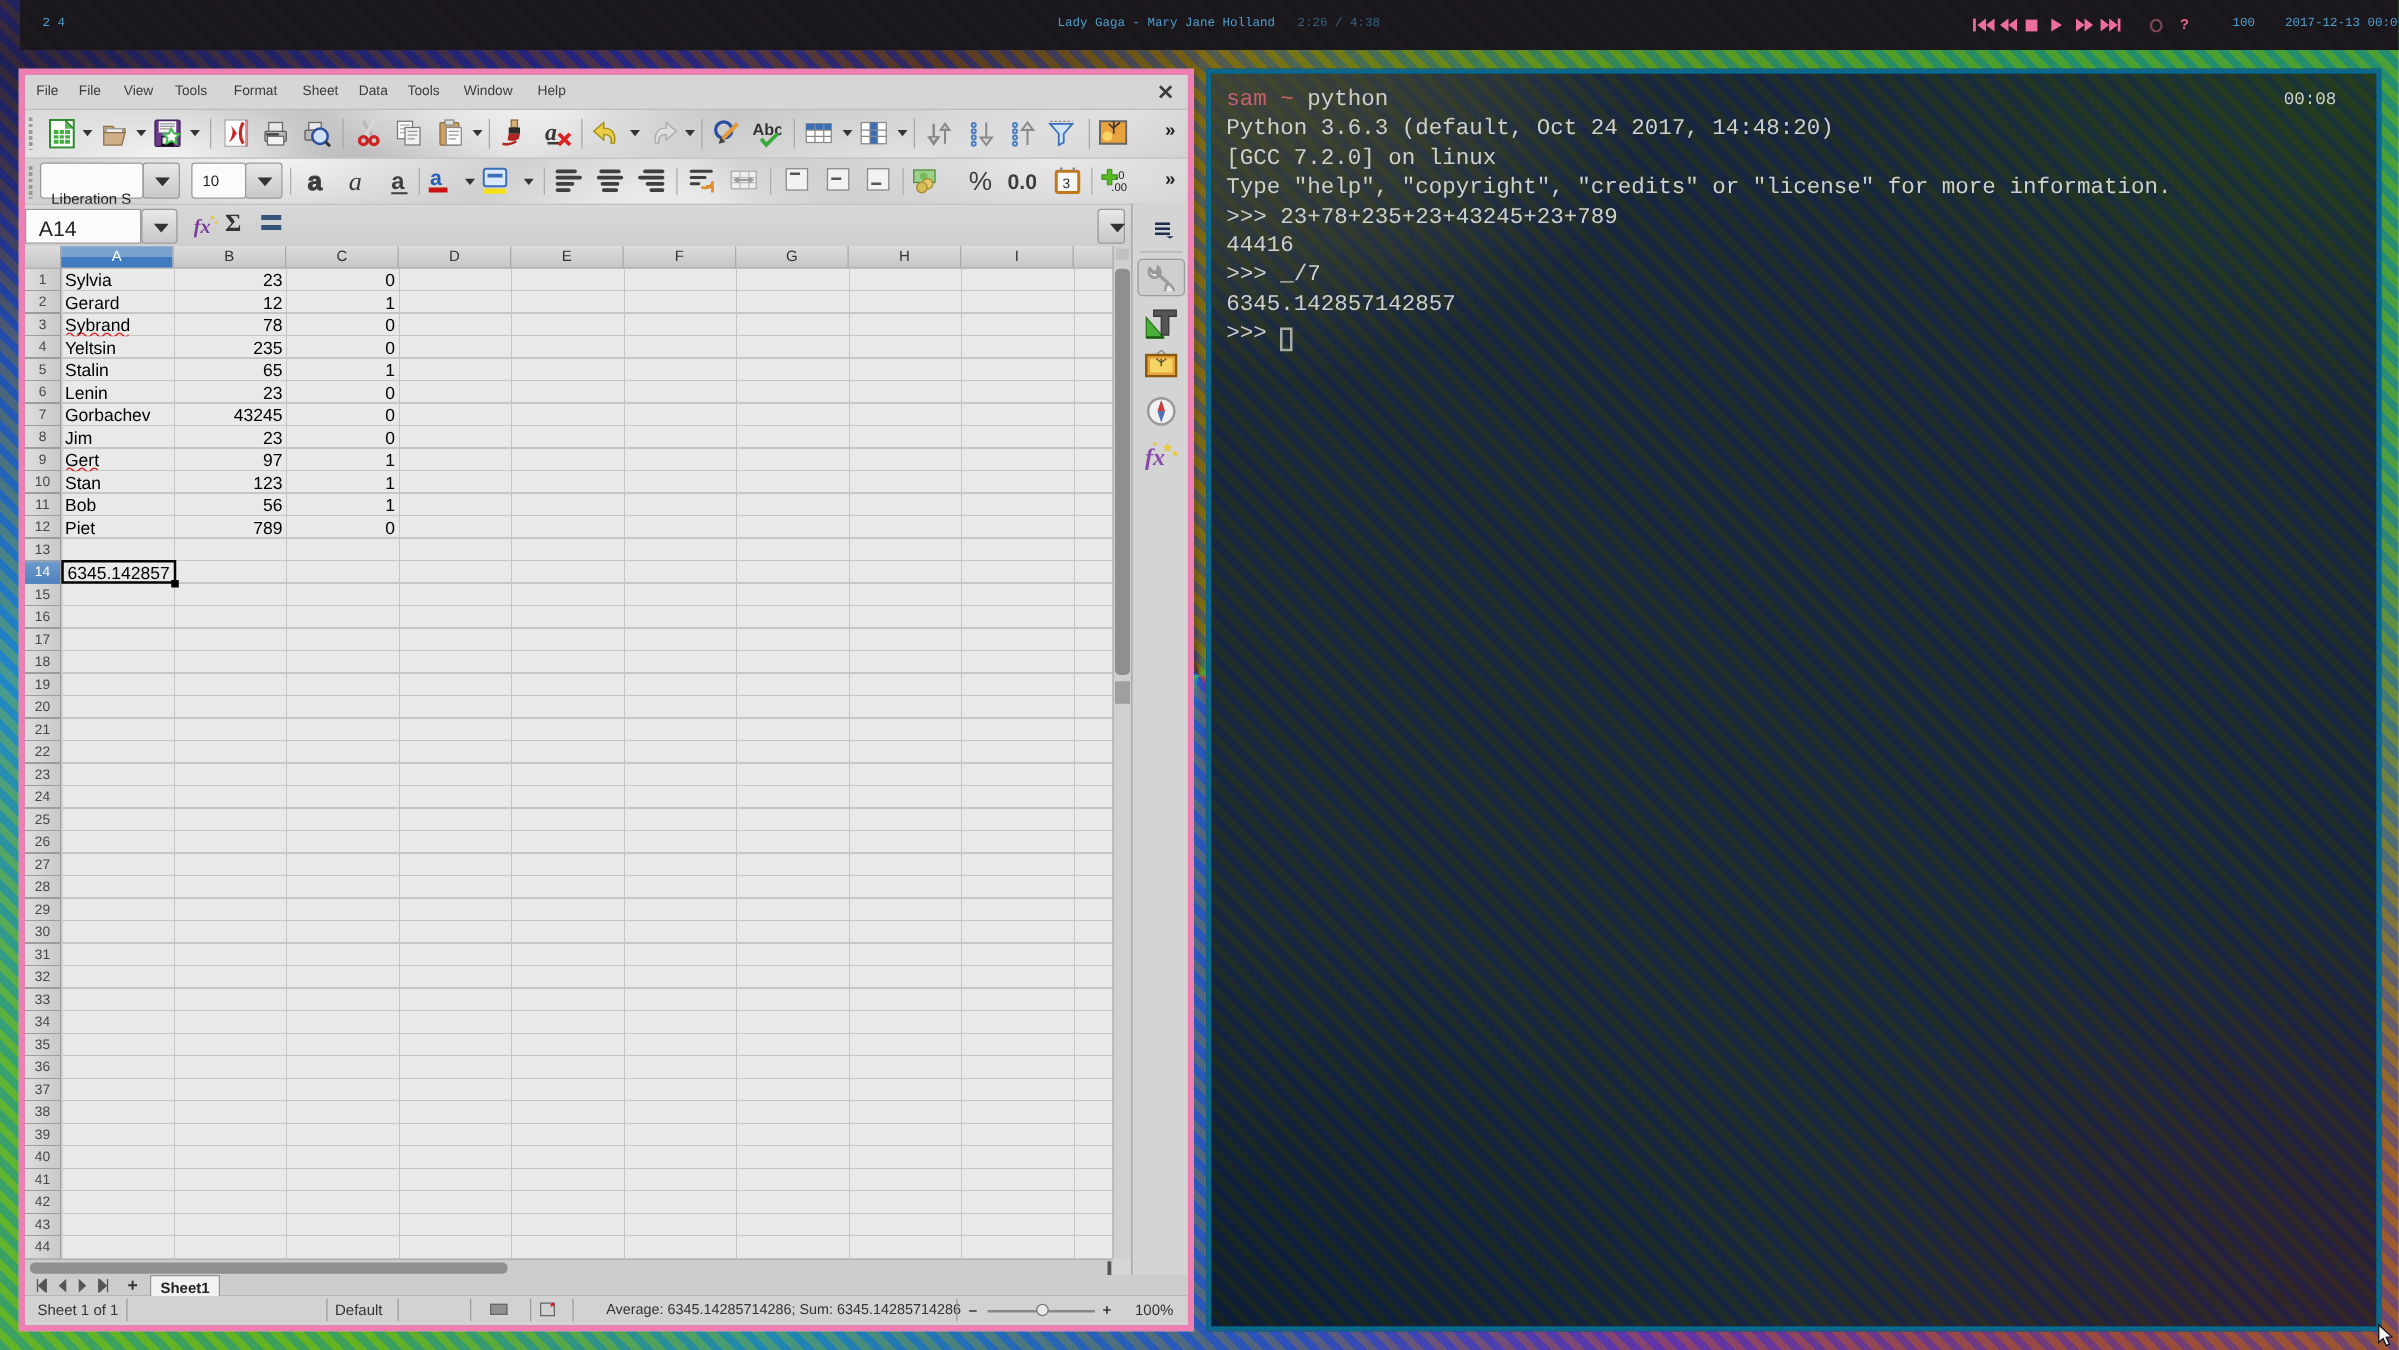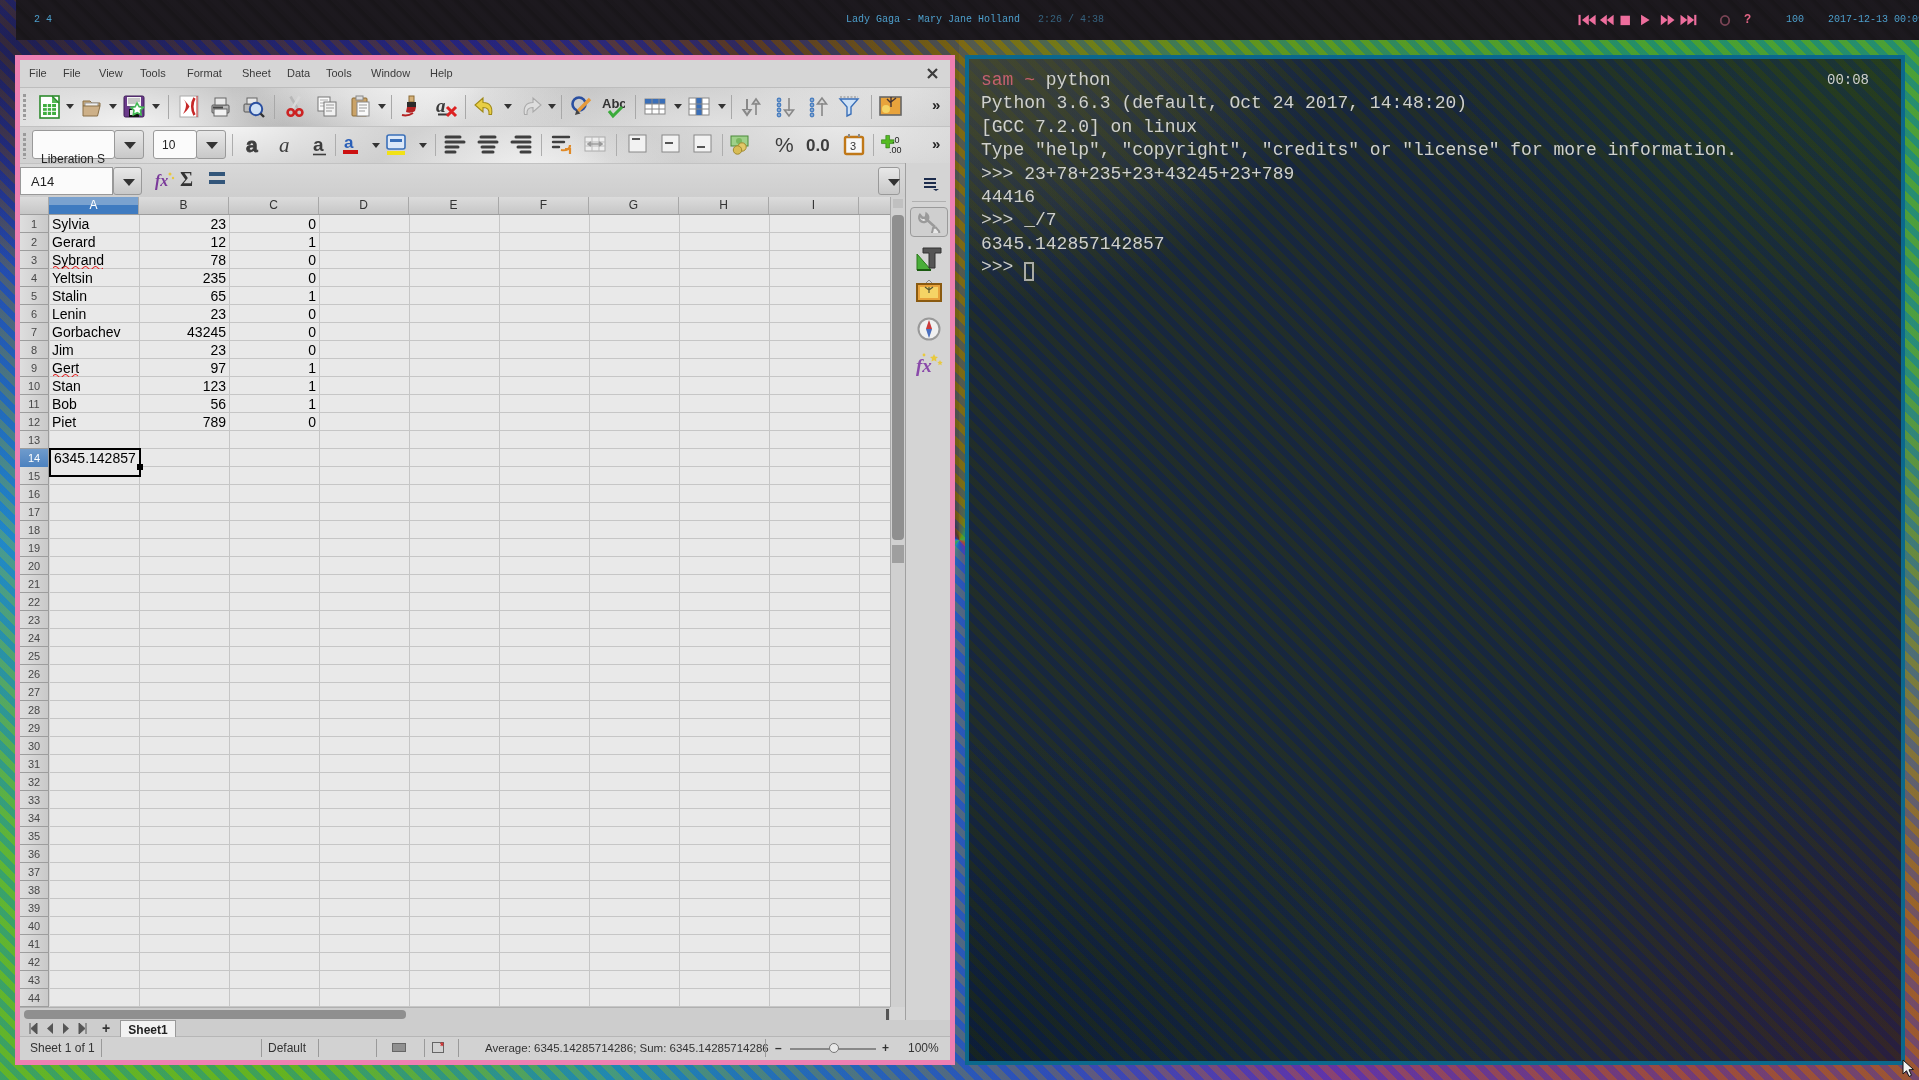--- a/index.html
+++ b/index.html
@@ -390,21 +390,21 @@
 <div class="sep2" style="left:212px"></div>
 <div class="sep2" style="left:315px"></div>
 <div class="sep2" style="left:415px"></div>
 <div class="sep2" style="left:521px"></div>
 <div class="sep2" style="left:596px"></div>
 <div class="sep2" style="left:702px"></div>
 <div class="sep2" style="left:853px"></div>
 <div style="position:absolute;left:912px;top:8px;font-size:15px;font-weight:bold;color:#222">»</div>
 </div>
 <div id="fbar" class="in">
-<div style="position:absolute;left:0px;top:3px;width:93px;height:28px;background:#fbfbfb;border:1px solid #999;font-size:13px;color:#222;padding:6px 0 0 10px">A14</div>
+<div style="position:absolute;left:0px;top:3px;width:93px;height:28px;background:#fbfbfb;border:1px solid #999;font-size:17px;color:#222;padding:6px 0 0 10px">A14</div>
 <div class="combobtn" style="left:93px;width:29px;height:28px"></div>
 <svg style="position:absolute;left:135px;top:6px" width="20" height="22" viewBox="0 0 20 22">
         <text x="0" y="16" font-family="Liberation Serif" font-size="16" font-style="italic" font-weight="bold" fill="#7a3a9a">fx</text>
         <circle cx="15" cy="4" r="1.5" fill="#e8c93e"></circle>
         <circle cx="18" cy="8" r="1.2" fill="#e8c93e"></circle>
       </svg>
 <div style="position:absolute;left:160px;top:4px;font-family:'Liberation Serif';font-size:20px;font-weight:bold;color:#333">Σ</div>
 <div style="position:absolute;left:189px;top:8px;width:16px;height:12px;border-top:4px solid #33567a;border-bottom:4px solid #33567a"></div>
 <div class="combobtn" style="left:858px;width:22px;height:28px"></div>
 </div>
@@ -426,21 +426,21 @@
 <div id="grid" class="in">
 <div class="cellcol" style="left:2px;top:0">Sylvia<br>Gerard<br>Sybrand<br>Yeltsin<br>Stalin<br>Lenin<br>Gorbachev<br>Jim<br>Gert<br>Stan<br>Bob<br>Piet</div>
 <div class="cellcol" style="left:89px;top:0;width:87px;text-align:right">23<br>12<br>78<br>235<br>65<br>23<br>43245<br>23<br>97<br>123<br>56<br>789</div>
 <div class="cellcol" style="left:179px;top:0;width:87px;text-align:right">0<br>1<br>0<br>0<br>1<br>0<br>0<br>0<br>1<br>1<br>1<br>0</div>
 <svg style="position:absolute;left:3px;top:50px" width="50" height="4" viewBox="0 0 50 4">
         <path d="M0 3 q2.5 -3 5 0 t5 0 t5 0 t5 0 t5 0 t5 0 t5 0 t5 0 t5 0 t5 0" stroke="#e02020" stroke-width="1.1" fill="none"></path>
       </svg>
 <svg style="position:absolute;left:3px;top:158px" width="26" height="4" viewBox="0 0 26 4">
         <path d="M0 3 q2.5 -3 5 0 t5 0 t5 0 t5 0 t5 0" stroke="#e02020" stroke-width="1.1" fill="none"></path>
       </svg>
-<div style="position:absolute;left:-1px;top:233px;width:92px;height:29px;border:2px solid #000;background:#e9e9e9;font-size:14px;line-height:16px;padding-left:3px">6345.142857</div>
+<div style="position:absolute;left:-1px;top:233px;width:92px;height:19px;border:2px solid #000;background:#e9e9e9;font-size:14px;line-height:16px;padding-left:3px">6345.142857</div>
 <div style="position:absolute;left:87px;top:249px;width:6px;height:6px;background:#000"></div>
 </div>
 <div id="vscr" class="in">
 <div style="position:absolute;left:2px;top:2px;width:10px;height:9px;background:#c0c0c0"></div>
 <div style="position:absolute;left:1px;top:18px;width:12px;height:325px;background:#8f8f8f;border-radius:4px"></div>
 <div style="position:absolute;left:1px;top:348px;width:12px;height:18px;background:#9f9f9f"></div>
 </div>
 <div id="sidebar" class="in">
 <svg style="position:absolute;left:17px;top:14px" width="18" height="14" viewBox="0 0 18 14">
         <path d="M1 2 H13 M1 6 H13 M1 10 H13" stroke="#1c2c4c" stroke-width="2"></path>

